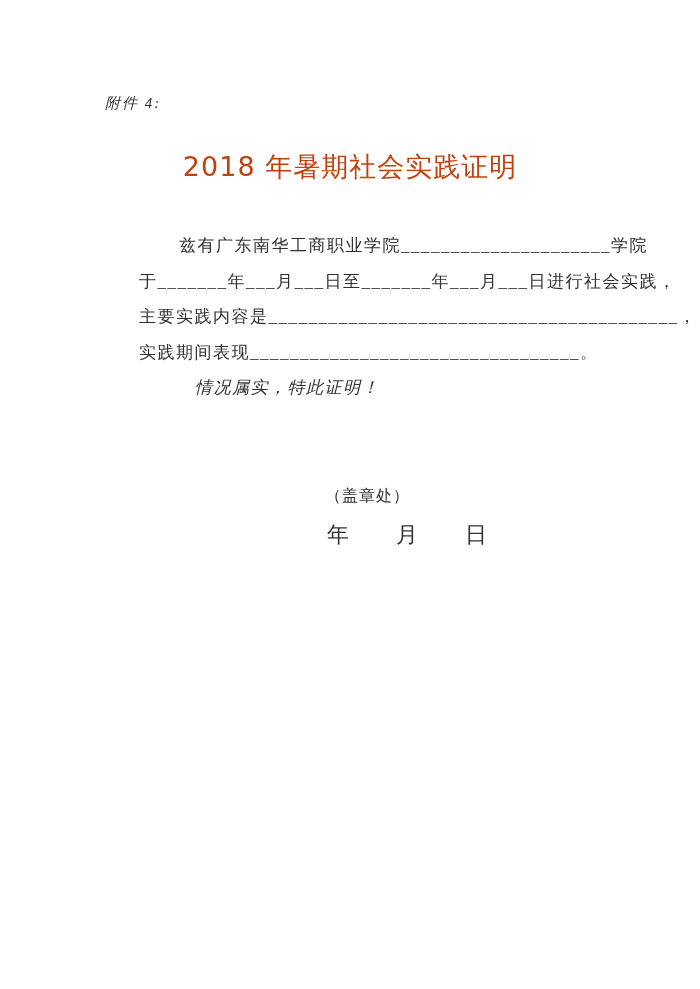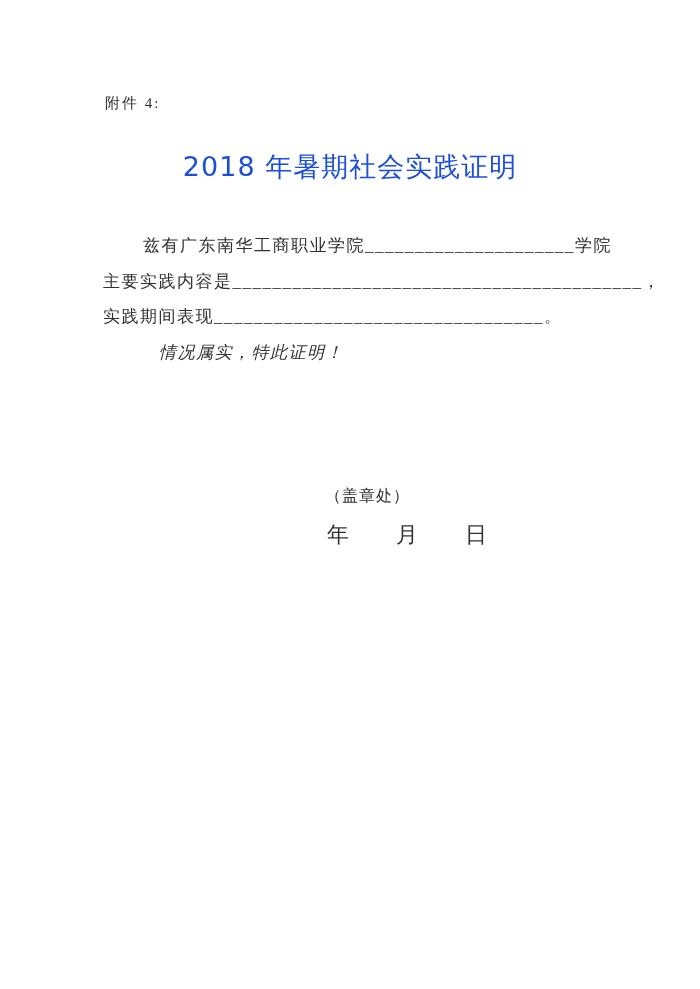--- a/index.html
+++ b/index.html
@@ -16,46 +16,48 @@
     font-family: "Liberation Serif", "DejaVu Serif", serif;
     color: #303030;
   }
   .attachment-label {
     position: absolute;
     left: 105px;
     top: 94px;
     font-size: 15px;
     letter-spacing: 2px;
     white-space: nowrap;
+    font-style: italic;
   }
   .doc-title {
     position: absolute;
     left: 0;
     top: 149px;
     width: 700px;
     text-align: center;
     font-family: "DejaVu Sans", "Liberation Sans", sans-serif;
     font-weight: 500;
     font-size: 27px;
     letter-spacing: 1px;
-    color: #1d4ed8;
+    color: #c2410c;
     white-space: nowrap;
   }
   .doc-body {
     position: absolute;
     left: 103px;
     top: 228px;
     width: 500px;
     font-size: 17px;
     line-height: 35.5px;
     letter-spacing: 1.5px;
   }
   .body-line {
     white-space: nowrap;
     height: 35.5px;
+    margin-left: 36px;
   }
   .indent-first { text-indent: 40px; }
   .indent-close { text-indent: 56px; font-style: italic; }
   .seal-label {
     position: absolute;
     left: 325px;
     top: 486px;
     font-size: 16px;
     letter-spacing: 1px;
     white-space: nowrap;
@@ -74,20 +76,21 @@
 <body>
 
 <div class="page">
 
   <div class="attachment-label">附件 4:</div>
 
   <div class="doc-title">2018 年暑期社会实践证明</div>
 
   <div class="doc-body">
     <div class="body-line indent-first">兹有广东南华工商职业学院_____________________学院</div>
+    <div class="body-line">于_______年___月___日至_______年___月___日进行社会实践，</div>
     <div class="body-line">主要实践内容是_________________________________________，</div>
     <div class="body-line">实践期间表现_________________________________。</div>
     <div class="body-line indent-close">情况属实，特此证明！</div>
   </div>
 
   <div class="seal-label">（盖章处）</div>
 
   <div class="date-line">年　　月　　日</div>
 
 </div>

